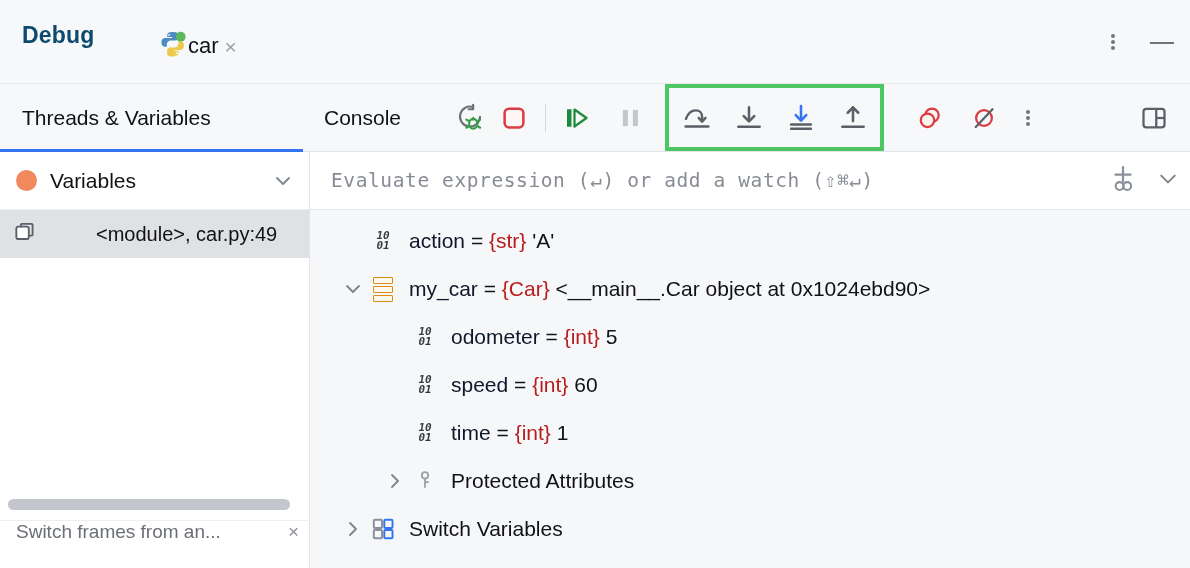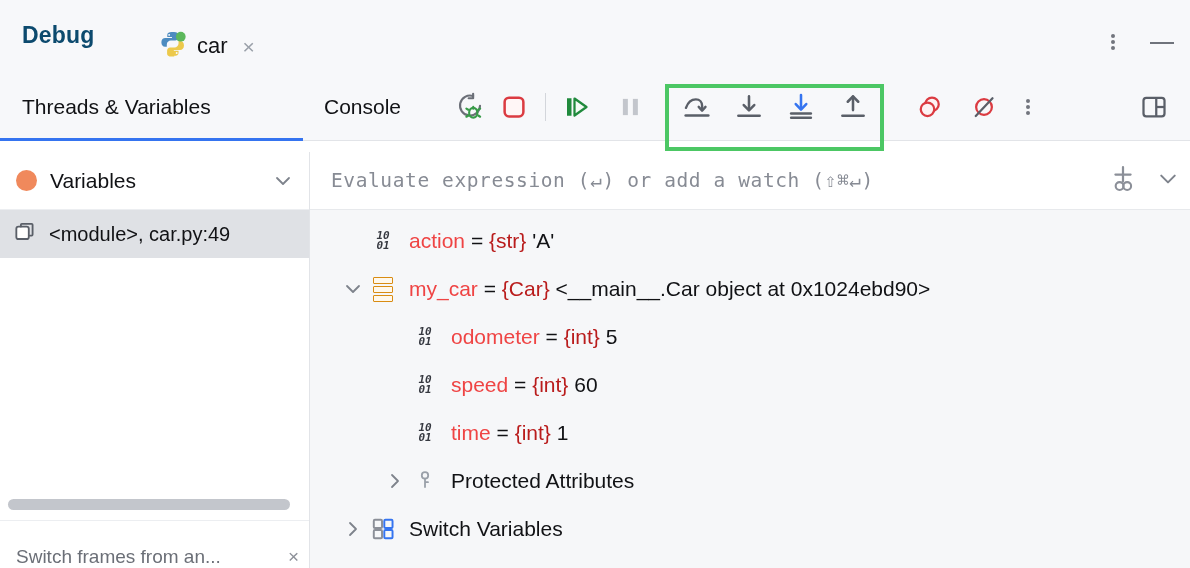--- a/index.html
+++ b/index.html
@@ -33,21 +33,20 @@
     color: #0c4a6e;
     letter-spacing: .2px;
   }
   .tab-run {
     position: absolute;
     left: 140px; top: 0;
     height: 92px;
     width: 163px;
     display: flex;
     align-items: center;
-    gap: 9px;
     padding-left: 18px;
     box-sizing: border-box;
   }
   .tab-run .tab-underline {
     position: absolute;
     left: 0; bottom: 4px;
     width: 163px; height: 4px;
     border-radius: 2px;
     background: #5c86f0;
   }
@@ -93,21 +92,21 @@
     content: "";
     position: absolute;
     left: 2px; top: 11px;
     width: 24px; height: 2px;
     background: #6f737b;
   }
 
   
   .toolbar {
     position: absolute;
-    left: 0; top: 73px;
+    left: 0; top: 84px;
     width: 1190px; height: 68px;
     background: #f7f8fa;
     border-bottom: 1px solid #e2e4e8;
     box-sizing: border-box;
   }
   .tab-threads, .tab-console {
     position: absolute;
     top: 0; height: 68px;
     display: flex; align-items: center;
     font-size: 21px;
@@ -201,39 +200,40 @@
   }
   .frame-item {
     height: 48px;
     display: flex;
     align-items: center;
     padding-left: 12px;
     background: #dfe1e5;
     cursor: pointer;
     white-space: nowrap;
     overflow: hidden;
+    gap: 47px;
   }
   .frame-label {
     font-size: 20px;
     margin-left: 11px;
     color: #111215;
   }
   .h-scrollbar {
     position: absolute;
     left: 8px; bottom: 58px;
     width: 282px; height: 11px;
     border-radius: 6px;
     background: #c3c6cc;
     cursor: pointer;
   }
   .frames-status {
     position: absolute;
     left: 0; bottom: 0;
     width: 309px; height: 48px;
-    display: flex; align-items: flex-end;
+    display: flex; align-items: flex-start;
     padding: 0 10px 0 16px;
     box-sizing: border-box;
     border-top: 1px solid #eceef1;
   }
   .frames-status-text {
     font-size: 19px;
     color: #6b6f77;
     flex: 1;
     white-space: nowrap;
     overflow: hidden;
@@ -296,21 +296,21 @@
   .ic {
     width: 30px;
     display: flex; align-items: center; justify-content: center;
     flex: 0 0 auto;
   }
   .row-text {
     font-size: 21px;
     margin-left: 11px;
     color: #111215;
   }
-  .vname { color: #ef4444; }
+  .vname { color: #0f172a; }
   .veq { color: #111215; }
   .vtype { color: #b91c1c; }
   .vval { color: #111215; }
   .indent-1 { padding-left: 28px; }
   .indent-2 { padding-left: 70px; }
 
   
   .bin-ic {
     font-family: "DejaVu Sans Mono", "Liberation Mono", monospace;
     font-size: 11px;

